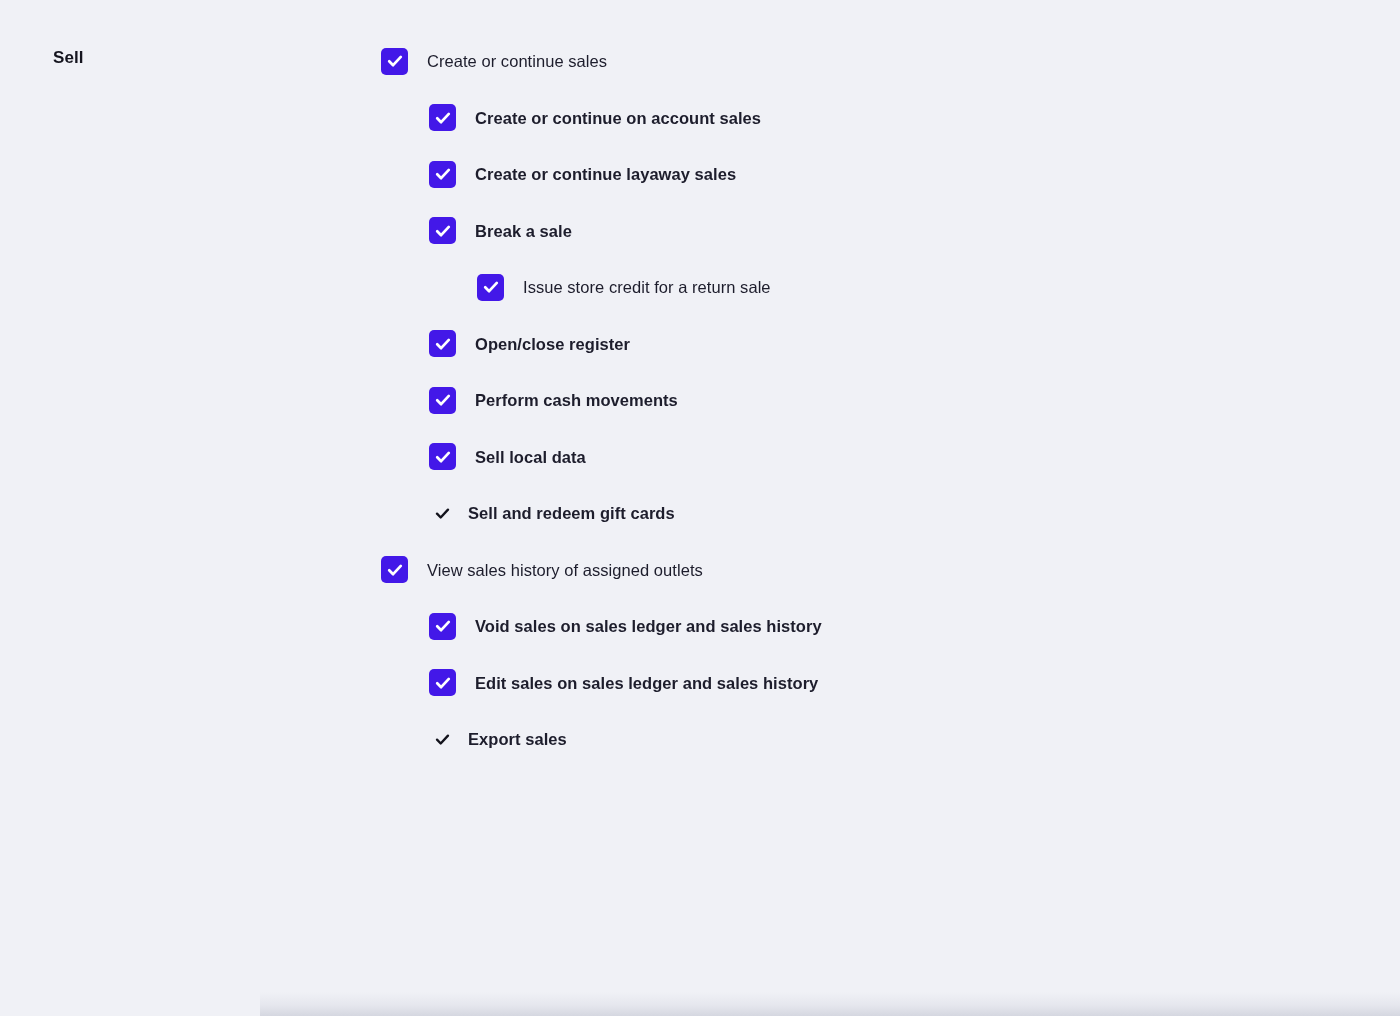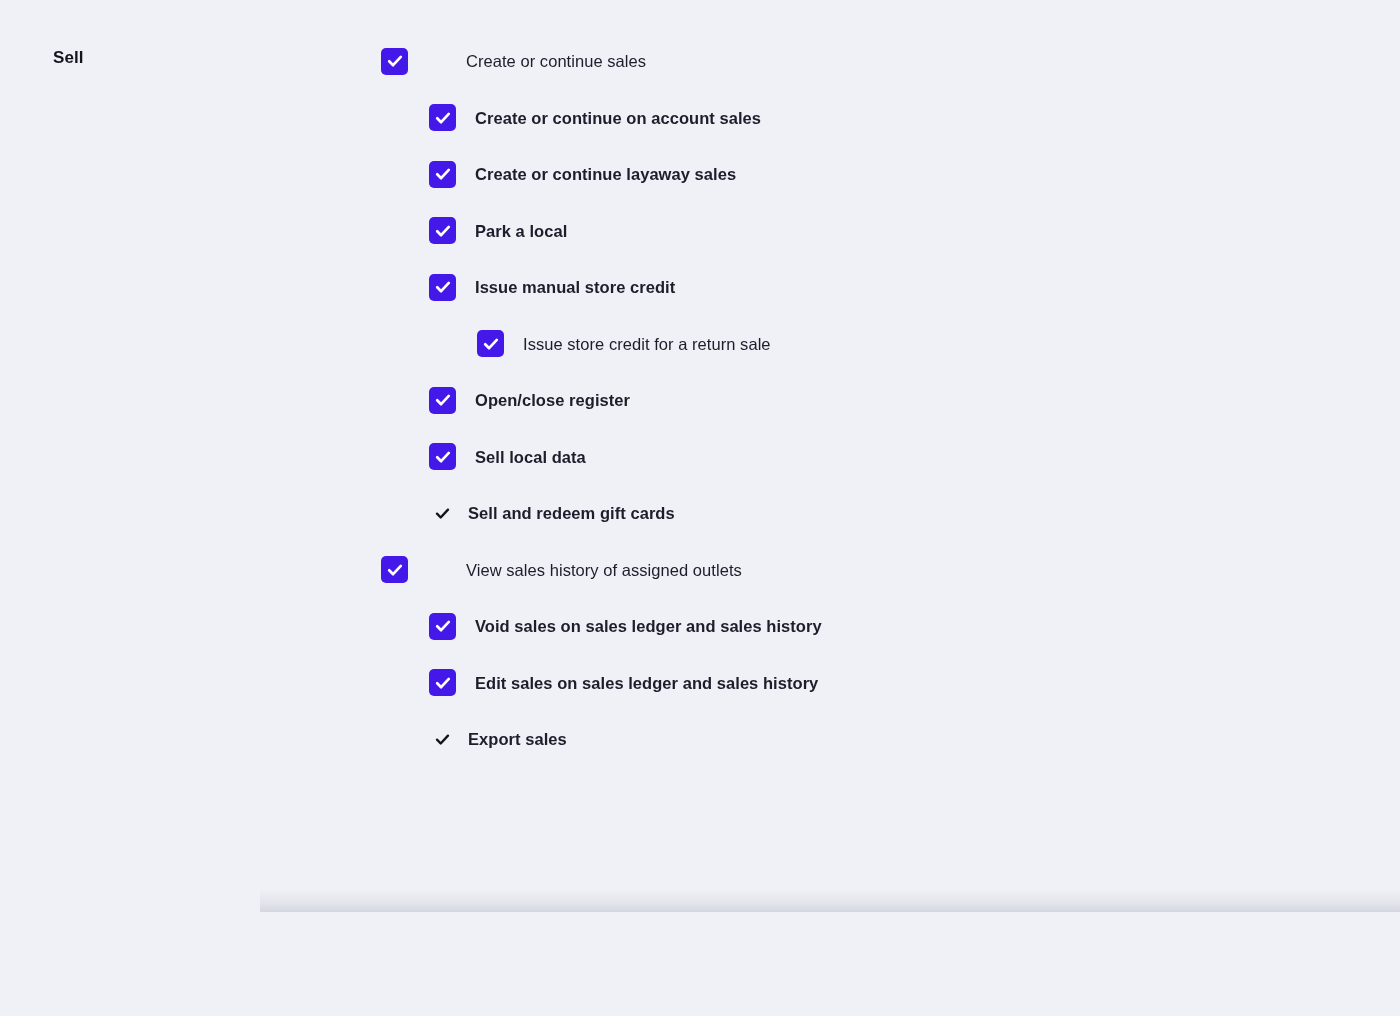--- a/index.html
+++ b/index.html
@@ -16,21 +16,21 @@
     font-family: "Liberation Sans", "DejaVu Sans", sans-serif;
     color: #1d1d2c;
     position: relative;
     -webkit-font-smoothing: antialiased;
   }
 
   
   .permissions-page {
     position: relative;
     width: 1400px;
-    height: 912px;
+    height: 1016px;
     background: #f0f1f6;
     overflow: hidden;
   }
 
   
   .section-label {
     position: absolute;
     left: 53px;
     top: 46px;
     font-size: 17px;
@@ -48,21 +48,21 @@
     width: 960px;
   }
 
   .permission-row {
     display: flex;
     align-items: center;
     height: 56.5px;
     position: relative;
   }
 
-  .permission-row.level-1 { padding-left: 0px; gap: 39px; }
+  .permission-row.level-1 { padding-left: 0px; }
   .permission-row.level-2 { padding-left: 48px; font-weight: bold; }
   .permission-row.level-3 { padding-left: 96px; }
 
   
   .checkbox {
     width: 27px;
     height: 27px;
     min-width: 27px;
     border-radius: 5px;
     background: #4318e8;
@@ -172,45 +172,45 @@
           </svg>
         </div>
         <span class="permission-label">Create or continue layaway sales</span>
       </div>
       <div class="permission-row level-2">
         <div class="checkbox" role="checkbox" aria-checked="true">
           <svg viewBox="0 0 18 18">
             <path d="M3.2 9.2 L7.1 13.2 L14.8 4.9"></path>
           </svg>
         </div>
-        <span class="permission-label">Park a local</span>
-      </div>
-      <div class="permission-row level-2">
-        <div class="checkbox" role="checkbox" aria-checked="true">
-          <svg viewBox="0 0 18 18">
-            <path d="M3.2 9.2 L7.1 13.2 L14.8 4.9"></path>
-          </svg>
-        </div>
-        <span class="permission-label">Issue manual store credit</span>
+        <span class="permission-label">Break a sale</span>
       </div>
       <div class="permission-row level-3">
         <div class="checkbox" role="checkbox" aria-checked="true">
           <svg viewBox="0 0 18 18">
             <path d="M3.2 9.2 L7.1 13.2 L14.8 4.9"></path>
           </svg>
         </div>
         <span class="permission-label">Issue store credit for a return sale</span>
       </div>
       <div class="permission-row level-2">
         <div class="checkbox" role="checkbox" aria-checked="true">
           <svg viewBox="0 0 18 18">
             <path d="M3.2 9.2 L7.1 13.2 L14.8 4.9"></path>
           </svg>
         </div>
         <span class="permission-label">Open/close register</span>
+      </div>
+      <div class="permission-row level-2">
+        <div class="checkbox" role="checkbox" aria-checked="true">
+          <svg viewBox="0 0 18 18">
+            <path d="M3.2 9.2 L7.1 13.2 L14.8 4.9"></path>
+          </svg>
+        </div>
+        <span class="permission-label">Perform cash movements</span>
       </div>
       <div class="permission-row level-2">
         <div class="checkbox" role="checkbox" aria-checked="true">
           <svg viewBox="0 0 18 18">
             <path d="M3.2 9.2 L7.1 13.2 L14.8 4.9"></path>
           </svg>
         </div>
         <span class="permission-label">Sell local data</span>
       </div>
       <div class="permission-row level-2 no-box">

